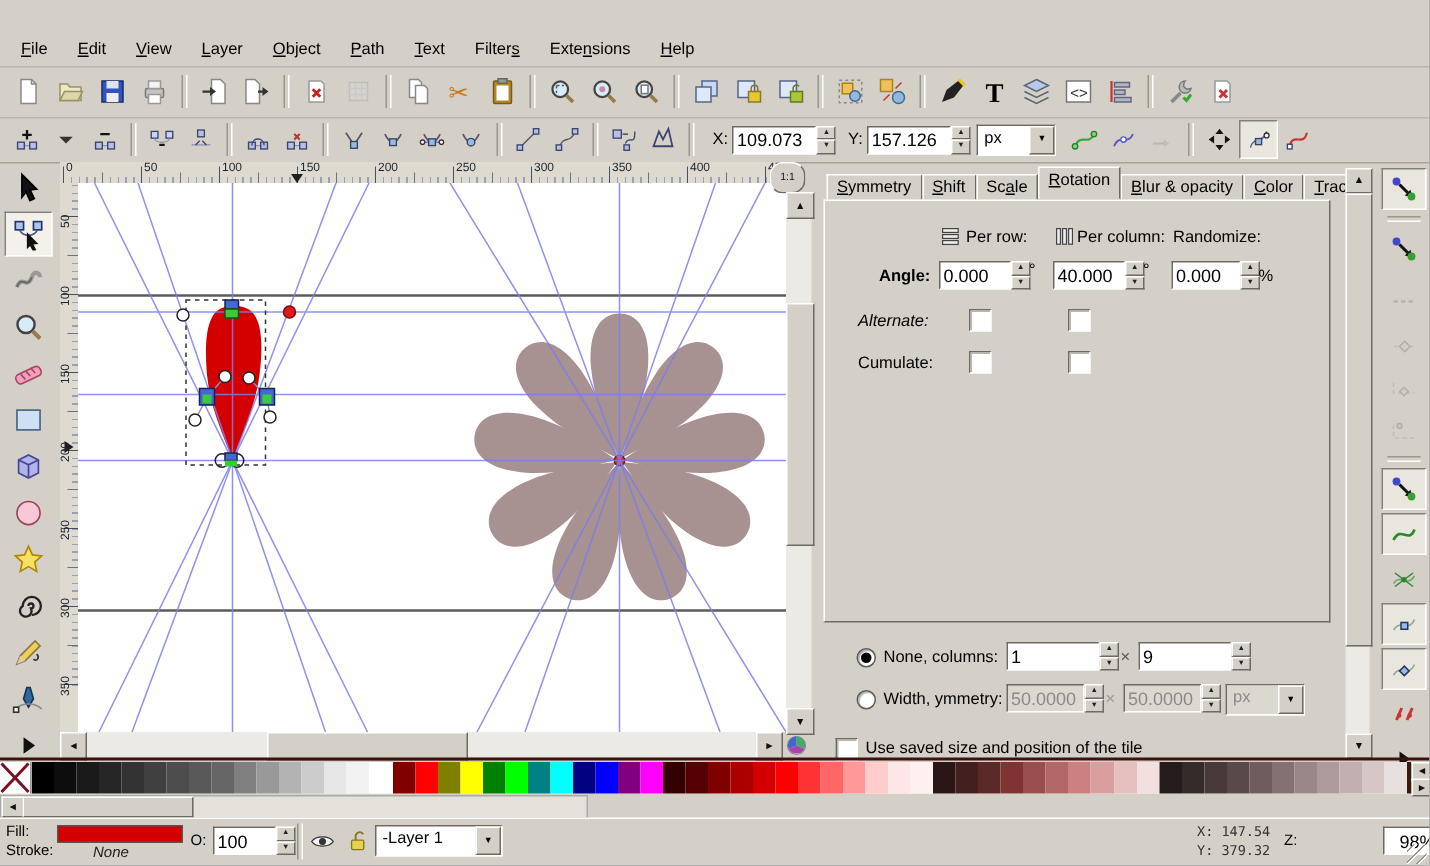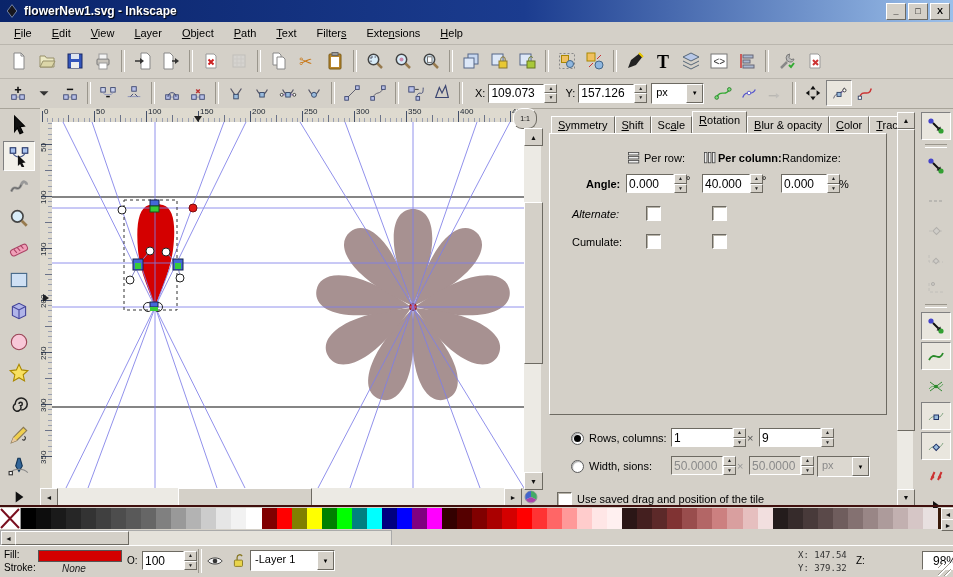--- a/index.html
+++ b/index.html
@@ -112,31 +112,20 @@
   #xy{position:absolute;left:798px;top:3px;font-family:"DejaVu Sans Mono",monospace;font-size:9px;line-height:13px;color:#333;}
   #grip{position:absolute;right:2px;bottom:2px;width:13px;height:13px;
     background:repeating-linear-gradient(135deg,transparent 0 3px,#9a968c 3px 4px,#fff 4px 5px);}
   .vgroove{position:absolute;width:2px;border-left:1px solid #9a968c;border-right:1px solid #fff;}
   u{text-decoration:underline;}
 </style>
 </head>
 <body>
 <div id="app">
 
-  <div id="titlebar">
-    <span class="tlogo"><svg width="16" height="16" viewBox="0 0 20 20">
-          <path d="M10 2l6 8-6 8-6-8z" fill="#16161e" stroke="#8899bb"></path>
-        </svg></span>
-    <span class="ttext">flowerNew1.svg - Inkscape</span>
-    <span class="winbtns">
-      <span class="winbtn">_</span>
-      <span class="winbtn">□</span>
-      <span class="winbtn">X</span>
-    </span>
-  </div>
 
   <div id="menubar">
       <span class="menu-item"><u>F</u>ile</span>
       <span class="menu-item"><u>E</u>dit</span>
       <span class="menu-item"><u>V</u>iew</span>
       <span class="menu-item"><u>L</u>ayer</span>
       <span class="menu-item"><u>O</u>bject</span>
       <span class="menu-item"><u>P</u>ath</span>
       <span class="menu-item"><u>T</u>ext</span>
       <span class="menu-item">Filter<u>s</u></span>
@@ -708,21 +697,21 @@
               <rect x="3" y="3" width="13" height="3.2" fill="#eee" stroke="#444"></rect>
               <rect x="3" y="8" width="13" height="3.2" fill="#eee" stroke="#444"></rect>
               <rect x="3" y="13" width="13" height="3.2" fill="#eee" stroke="#444"></rect>
             </svg></span>
         <span class="dlbl" style="left:94px;top:18px;">Per row:</span>
         <span class="dlbl" style="left:152px;top:16px;"><svg width="16" height="16" viewBox="0 0 20 20">
               <rect x="3" y="3" width="3.2" height="13" fill="#eee" stroke="#444"></rect>
               <rect x="8" y="3" width="3.2" height="13" fill="#eee" stroke="#444"></rect>
               <rect x="13" y="3" width="3.2" height="13" fill="#eee" stroke="#444"></rect>
             </svg></span>
-        <span class="dlbl" style="left:168px;top:18px;font-weight:bold;">Per column:</span>
+        <span class="dlbl" style="left:168px;top:18px;">Per column:</span>
         <span class="dlbl" style="left:232px;top:18px;">Randomize:</span>
 
         <span class="dlbl bold" style="left:36px;top:44px;">Angle:</span>
         <span class="spin dlbl" style="left:76px;top:40px;">
           <input readonly="" style="width: 42px;" value="0.000">
           <span class="ud">
               <span>▲</span>
               <span>▼</span>
             </span>
         </span>
@@ -747,39 +736,39 @@
         <span class="dlbl" style="left:22px;top:74px;font-style:italic;">Alternate:</span>
         <span class="cb" style="left:96px;top:72px;"></span>
         <span class="cb" style="left:162px;top:72px;"></span>
 
         <span class="dlbl" style="left:22px;top:102px;">Cumulate:</span>
         <span class="cb" style="left:96px;top:100px;"></span>
         <span class="cb" style="left:162px;top:100px;"></span>
       </div>
 
       <span class="rad sel dlbl" style="left:26px;top:322px;"></span>
-      <span class="dlbl" style="left:44px;top:322px;">Rows, columns:</span>
+      <span class="dlbl" style="left:44px;top:322px;">None, columns:</span>
       <span class="spin dlbl" style="left:126px;top:318px;">
         <input readonly="" style="width: 56px;" value="1">
         <span class="ud">
             <span>▲</span>
             <span>▼</span>
           </span>
       </span>
       <span class="dlbl" style="left:202px;top:322px;color:#555;">×</span>
       <span class="spin dlbl" style="left:214px;top:318px;">
         <input readonly="" style="width: 56px;" value="9">
         <span class="ud">
             <span>▲</span>
             <span>▼</span>
           </span>
       </span>
 
       <span class="rad dlbl" style="left:26px;top:350px;"></span>
-      <span class="dlbl" style="left:44px;top:350px;">Width, sions:</span>
+      <span class="dlbl" style="left:44px;top:350px;">Width, ymmetry:</span>
       <span class="spin dis dlbl" style="left:126px;top:346px;">
         <input readonly="" style="width: 46px;" value="50.0000">
         <span class="ud">
             <span>▲</span>
             <span>▼</span>
           </span>
       </span>
       <span class="dlbl" style="left:192px;top:350px;color:#999;">×</span>
       <span class="spin dis dlbl" style="left:204px;top:346px;">
         <input readonly="" style="width: 46px;" value="50.0000">
@@ -787,21 +776,21 @@
             <span>▲</span>
             <span>▼</span>
           </span>
       </span>
       <span class="dd dis dlbl" style="left:272px;top:346px;position:absolute;">
         <span class="ddv">px</span>
         <span class="ddb">▼</span>
       </span>
 
       <span class="cb" style="left:12px;top:382px;"></span>
-      <span class="dlbl" style="left:32px;top:383px;">Use saved drag and position of the tile</span>
+      <span class="dlbl" style="left:32px;top:383px;">Use saved size and position of the tile</span>
     </div>
 
     <div class="sb-track" style="left:897px;top:4px;width:16px;height:392px;"></div>
     <div class="sb-btn" style="left:897px;top:4px;width:16px;height:15px;">▲</div>
     <div class="sb-thumb" style="left:897px;top:21px;width:16px;height:300px;"></div>
     <div class="sb-btn" style="left:897px;top:381px;width:16px;height:15px;">▼</div>
 
     <div id="snapbar">
         <span class="tbtn pressed">
           <svg width="20" height="20" viewBox="0 0 20 20">

